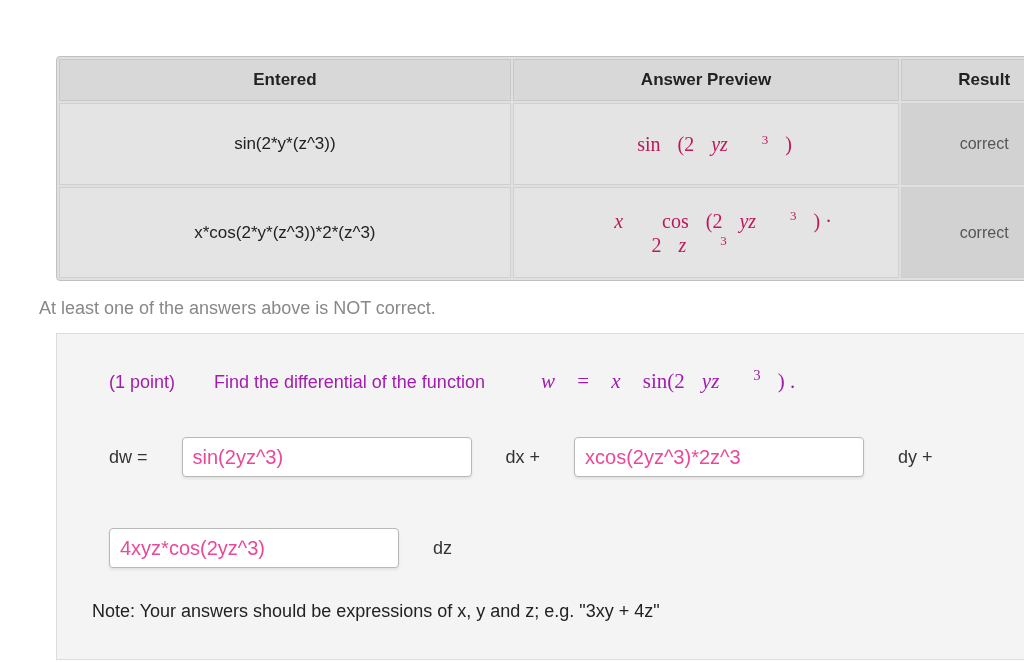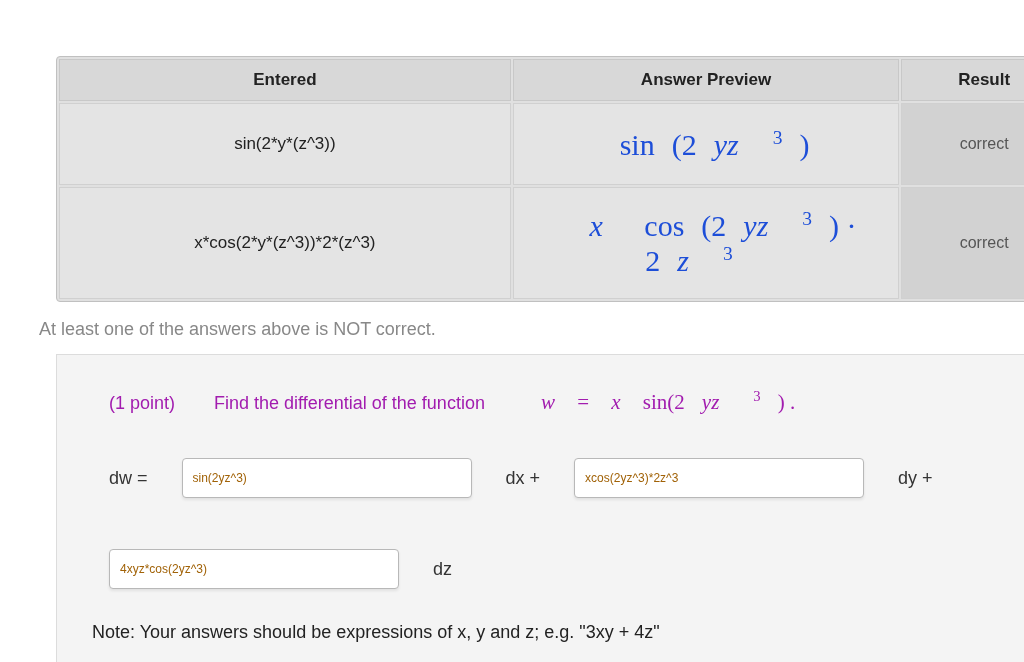--- a/index.html
+++ b/index.html
@@ -41,22 +41,22 @@
     .col-preview { width: 385px; background: #e4e4e4; }
     .col-result { width: 165px; }
     .results-table th.col-entered,
     .results-table th.col-preview,
     .results-table th.col-result { background: #d8d8d8; }
     .result-correct { background: #d2d2d2; color: #555; font-size: 16px;}
     .result-incorrect { background: #9e9e9e; color: #333; font-size: 16px;}
     .entered-text { font-size: 17px; color: #222; }
     .preview-math {
       font-family: Georgia, "Times New Roman", serif;
-      font-size: 30px;
-      color: #1d4ed8;
+      font-size: 20px;
+      color: #be185d;
     }
     .preview-math .fn { font-style: normal; }
     .preview-math .var { font-style: italic; }
     .preview-math sup { font-size: 0.65em; vertical-align: super; }
     .warning-text {
       margin: 14px 0 14px 0;
       font-size: 18px;
       color: #888;
     }
     .problem-box {
@@ -79,29 +79,29 @@
       display: flex;
       flex-wrap: wrap;
       align-items: center;
       gap: 0;
       margin-bottom: 14px;
       font-size: 18px;
       color: #333;
     }
     .answer-input {
       font-family: Arial, Helvetica, sans-serif;
-      font-size: 12px;
+      font-size: 20px;
       padding: 8px 10px;
       width: 290px;
       border: 1px solid #b8b8b8;
       border-radius: 4px;
       box-shadow: 0 2px 3px rgba(0,0,0,0.08);
       height: 40px;
       background: #fff;
-      color: #a16207;
+      color: #ec4899;
     }
     .label-text { white-space: nowrap; }
     .note-text {
       font-size: 18px;
       color: #222;
       margin-top: 16px;
     }
   </style>
 </head>
 <body>

